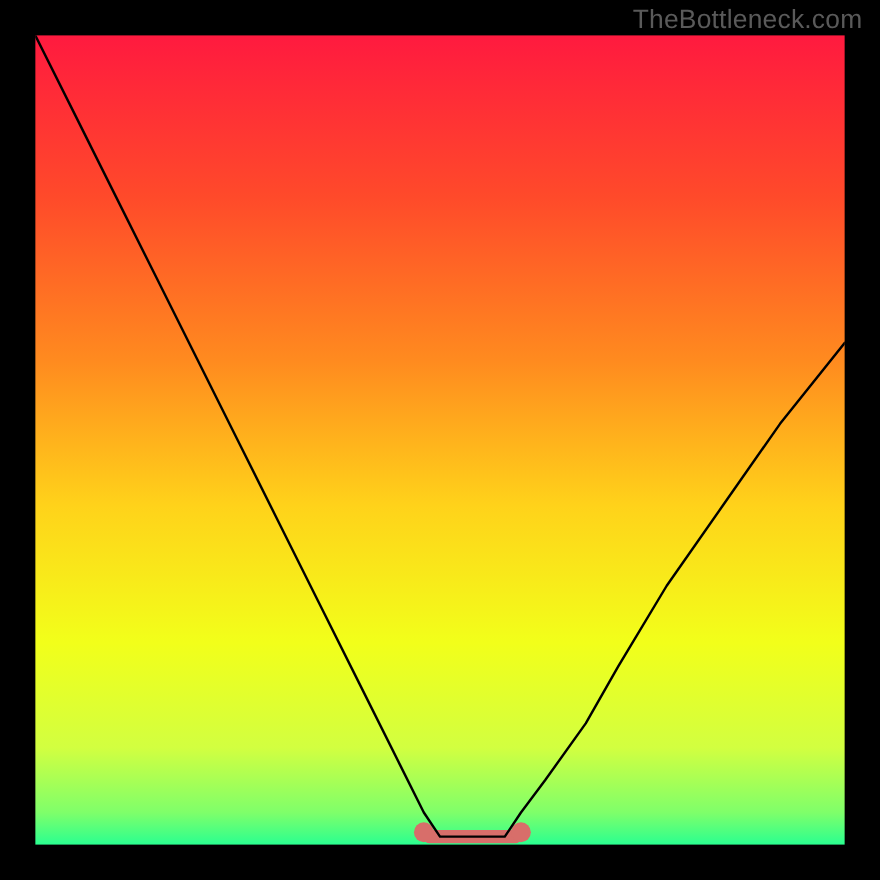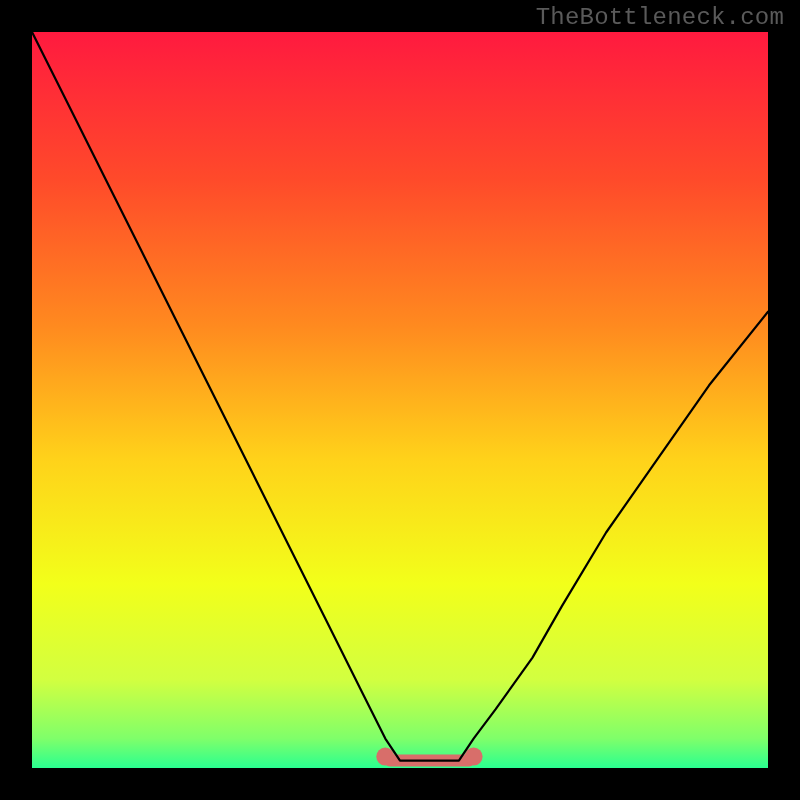--- a/index.html
+++ b/index.html
@@ -9,21 +9,20 @@
     height: 800px;
     background: #000;
     overflow: hidden;
     font-family: Arial, Helvetica, sans-serif;
   }
   .frame {
     position: relative;
     width: 800px;
     height: 800px;
     background: #000;
-    font-family: Liberation Mono, monospace;
   }
   .watermark {
     position: absolute;
     top: 4px;
     right: 16px;
     color: #5a5a5a;
     font-size: 24px;
     font-weight: 400;
     letter-spacing: 0.2px;
     z-index: 10;

